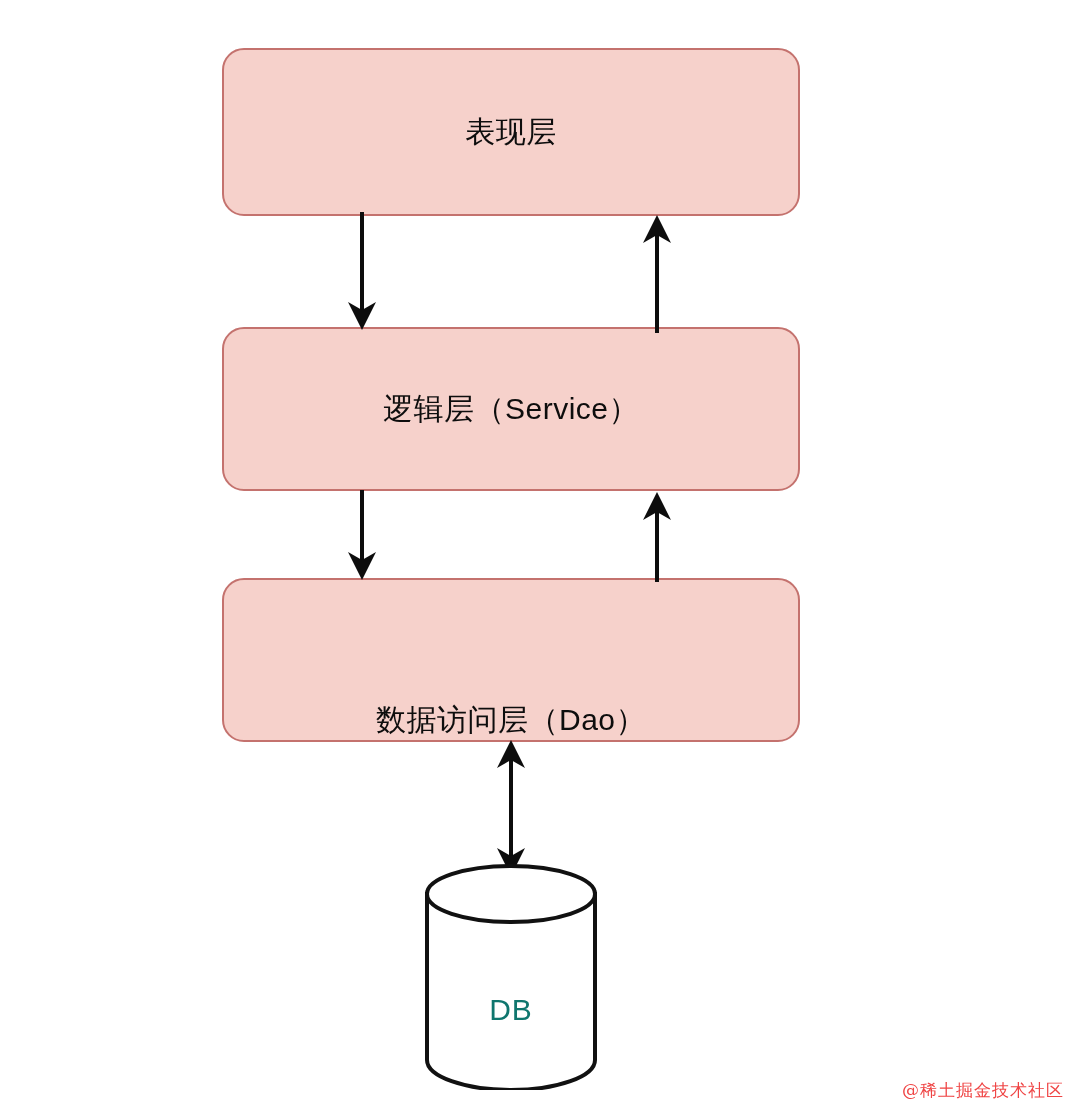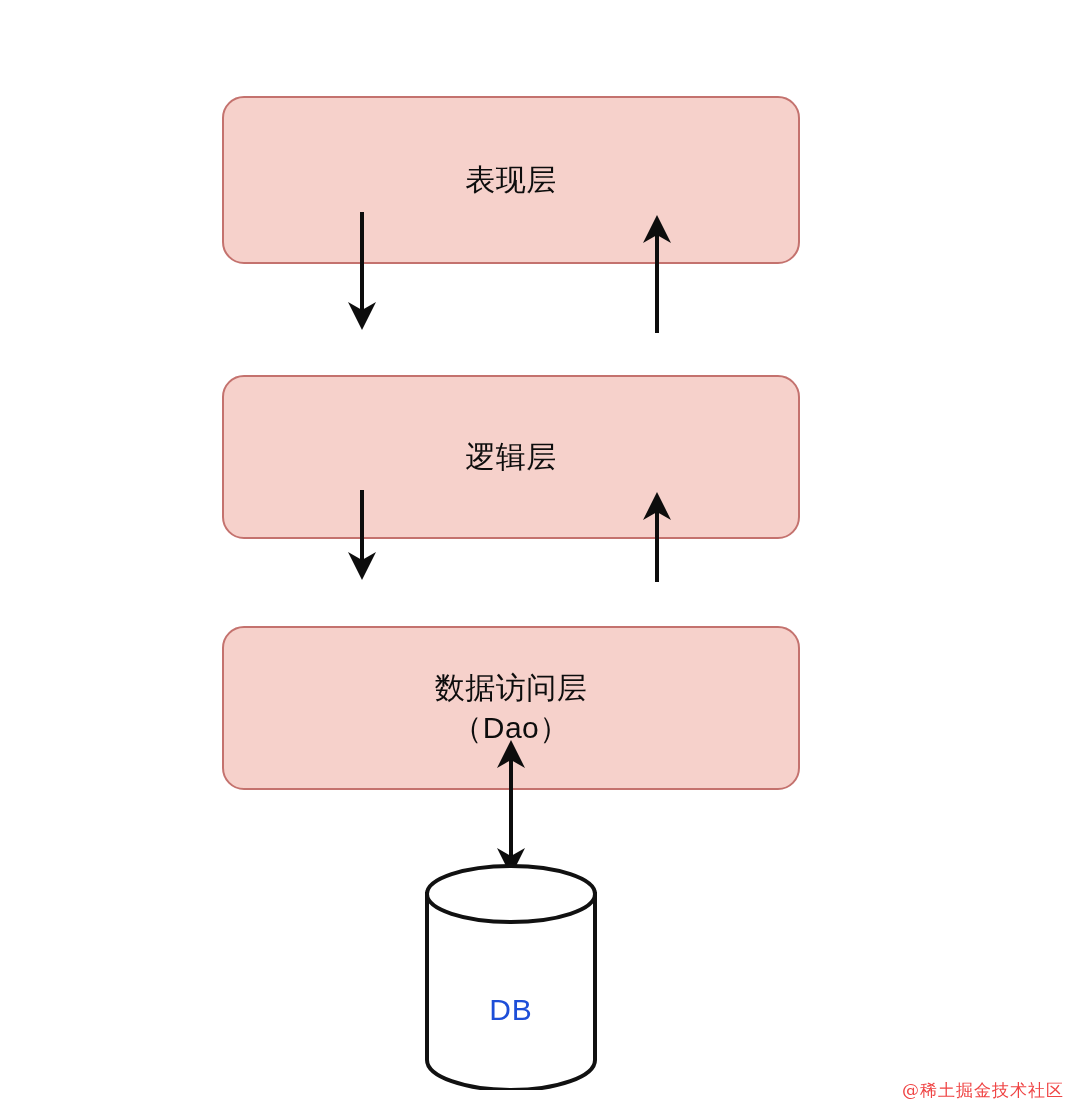--- a/index.html
+++ b/index.html
@@ -22,42 +22,41 @@
     width: 1080px;
     height: 1114px;
   }
   .layer-box {
     position: absolute;
     box-sizing: border-box;
     background: #f6d1cb;
     border: 2px solid #c4726e;
     border-radius: 22px;
     display: flex;
-    flex-direction: column;
+    flex-direction: row;
     align-items: center;
     justify-content: center;
     text-align: center;
     color: #0d0d0d;
-    margin-top: 48px;
   }
   .layer-title {
     font-size: 30px;
     line-height: 1.32;
     letter-spacing: 0.5px;
     font-weight: 500;
   }
   .layer-sub {
     font-size: 30px;
     line-height: 1.32;
     letter-spacing: 0.5px;
     font-weight: 500;
   }
   #box-presentation { left: 222px; top: 48px;  width: 578px; height: 168px; }
   #box-logic        { left: 222px; top: 327px; width: 578px; height: 164px; }
-  #box-dao          { left: 222px; top: 578px; width: 578px; height: 164px; }
+  #box-dao          { left: 222px; top: 578px; width: 578px; height: 164px; align-items: flex-end; }
 
   .arrow-svg {
     position: absolute;
     overflow: visible;
   }
   .arrow-line {
     stroke: #0d0d0d;
     stroke-width: 4;
     fill: none;
   }
@@ -78,21 +77,21 @@
     stroke: #111111;
     stroke-width: 4;
   }
   #db-label {
     position: absolute;
     left: 423px;
     top: 993px;
     width: 176px;
     text-align: center;
     font-size: 30px;
-    color: #1d4ed8;
+    color: #0f766e;
     letter-spacing: 1px;
   }
   #watermark {
     position: absolute;
     right: 16px;
     bottom: 12px;
     font-size: 17px;
     color: #ef4444;
     letter-spacing: 1px;
     font-family: "DejaVu Serif", "Liberation Serif", serif;
@@ -103,20 +102,21 @@
 <body>
 
 <div id="diagram-canvas">
 
   <div class="layer-box" id="box-presentation">
     <div class="layer-title">表现层</div>
   </div>
 
   <div class="layer-box" id="box-logic">
     <div class="layer-title">逻辑层</div>
+    <div class="layer-sub">（Service）</div>
   </div>
 
   <div class="layer-box" id="box-dao">
     <div class="layer-title">数据访问层</div>
     <div class="layer-sub">（Dao）</div>
   </div>
 
   <svg class="arrow-svg" style="left:330px; top:210px; width:70px; height:125px;" viewBox="0 0 70 125">
     <line class="arrow-line" x1="32" y1="2" x2="32" y2="100"></line>
     <polygon class="arrow-head" points="32,120 18,92 32,100 46,92"></polygon>

